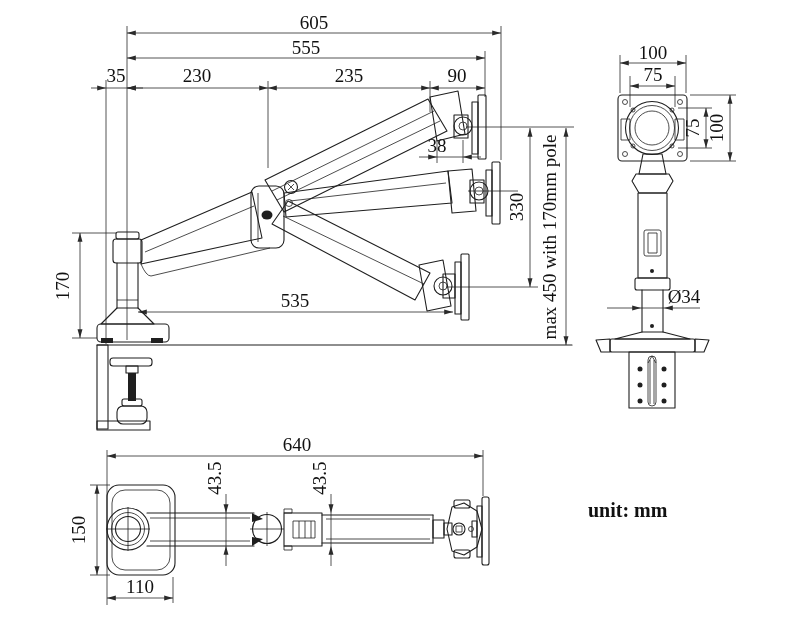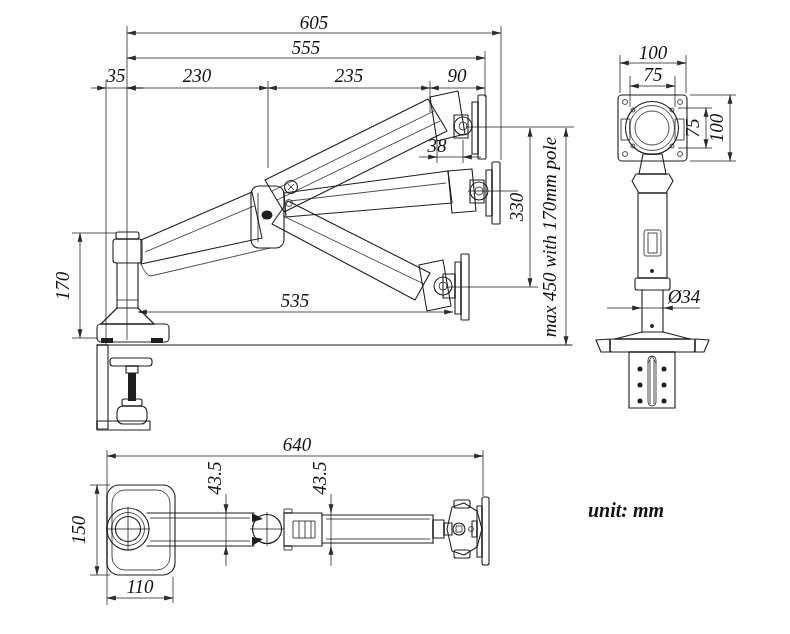--- a/index.html
+++ b/index.html
@@ -1,16 +1,16 @@
 <!DOCTYPE html>
 <html><head>
 <meta charset="utf-8">
 <style>
   html,body{margin:0;padding:0;background:#ffffff;}
-  .sheet{position:relative;width:790px;height:634px;background:#ffffff;overflow:hidden;font-style:italic;}
+  .sheet{position:relative;width:790px;height:634px;background:#ffffff;overflow:hidden;}
   svg{display:block;}
   .ol{fill:none;stroke:#1f1f1f;stroke-width:1.1;stroke-linejoin:round;stroke-linecap:round;}
   .ol2{fill:none;stroke:#1f1f1f;stroke-width:0.8;stroke-linejoin:round;}
   .fill{fill:#1f1f1f;stroke:none;}
   .dim{fill:none;stroke:#2a2a2a;stroke-width:0.8;}
   .txt{font-family:"Liberation Serif","DejaVu Serif",serif;font-size:19px;fill:#111111;}
   .unit{font-family:"Liberation Serif","DejaVu Serif",serif;font-size:20px;font-weight:bold;fill:#111111;}
 </style>
 </head>
 <body>

